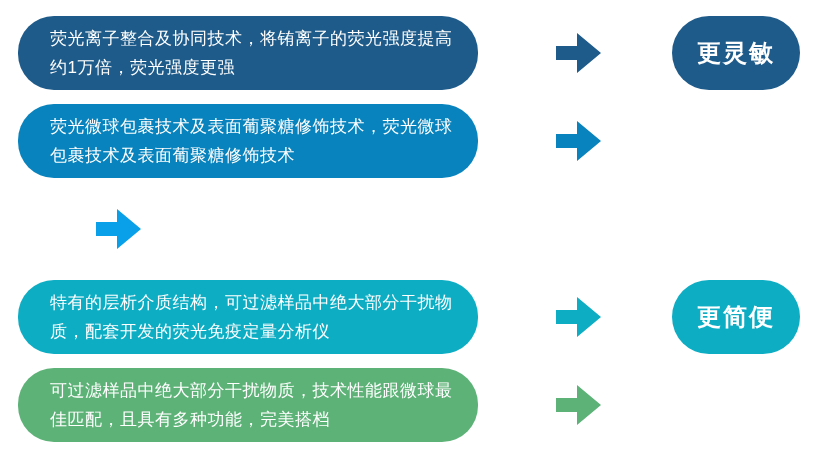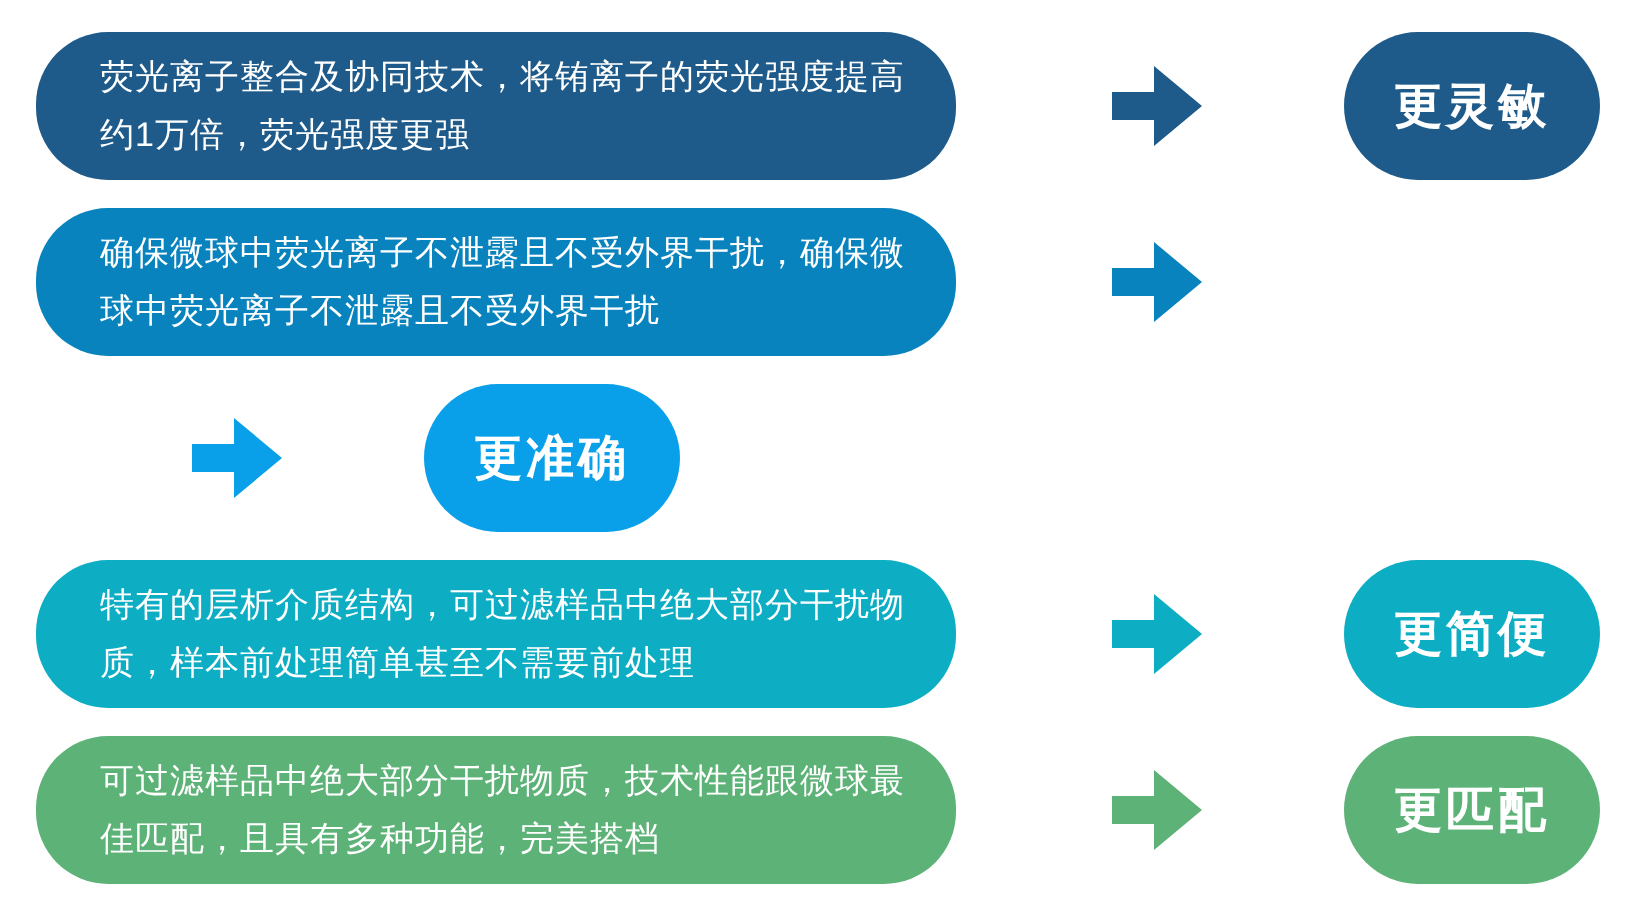--- a/index.html
+++ b/index.html
@@ -75,61 +75,55 @@
           <polygon fill="currentColor" points="0,14 21,14 21,1 45,21 21,41 21,28 0,28"></polygon>
         </svg>
     </div>
     <div class="pill">
       <span>更灵敏</span>
     </div>
   </div>
 
   <div class="row" style="--c: #0883BD;">
     <div class="box">
-      <span>确保微球中荧光离子不泄露且不受外界干扰，确保微球中荧光离子不泄露且不受外界干扰</span>
+      <span>荧光微球包裹技术及表面葡聚糖修饰技术，荧光微球包裹技术及表面葡聚糖修饰技术</span>
     </div>
     <div class="arrow">
       <svg viewBox="0 0 46 42" aria-hidden="true">
           <polygon fill="currentColor" points="0,14 21,14 21,1 45,21 21,41 21,28 0,28"></polygon>
         </svg>
     </div>
   </div>
 
   <div class="row" style="--c: #09A0E9;">
     <div class="arrow">
       <svg viewBox="0 0 46 42" aria-hidden="true">
           <polygon fill="currentColor" points="0,14 21,14 21,1 45,21 21,41 21,28 0,28"></polygon>
         </svg>
     </div>
-    <div class="pill">
-      <span>更准确</span>
-    </div>
   </div>
 
   <div class="row" style="--c: #0DADC4;">
     <div class="box">
-      <span>特有的层析介质结构，可过滤样品中绝大部分干扰物质，样本前处理简单甚至不需要前处理</span>
+      <span>特有的层析介质结构，可过滤样品中绝大部分干扰物质，配套开发的荧光免疫定量分析仪</span>
     </div>
     <div class="arrow">
       <svg viewBox="0 0 46 42" aria-hidden="true">
           <polygon fill="currentColor" points="0,14 21,14 21,1 45,21 21,41 21,28 0,28"></polygon>
         </svg>
     </div>
     <div class="pill">
       <span>更简便</span>
     </div>
   </div>
 
   <div class="row" style="--c: #5DB277;">
     <div class="box">
       <span>可过滤样品中绝大部分干扰物质，技术性能跟微球最佳匹配，且具有多种功能，完美搭档</span>
     </div>
     <div class="arrow">
       <svg viewBox="0 0 46 42" aria-hidden="true">
           <polygon fill="currentColor" points="0,14 21,14 21,1 45,21 21,41 21,28 0,28"></polygon>
         </svg>
     </div>
-    <div class="pill">
-      <span>更匹配</span>
-    </div>
   </div>
 
 </div>
 
 </body></html>

